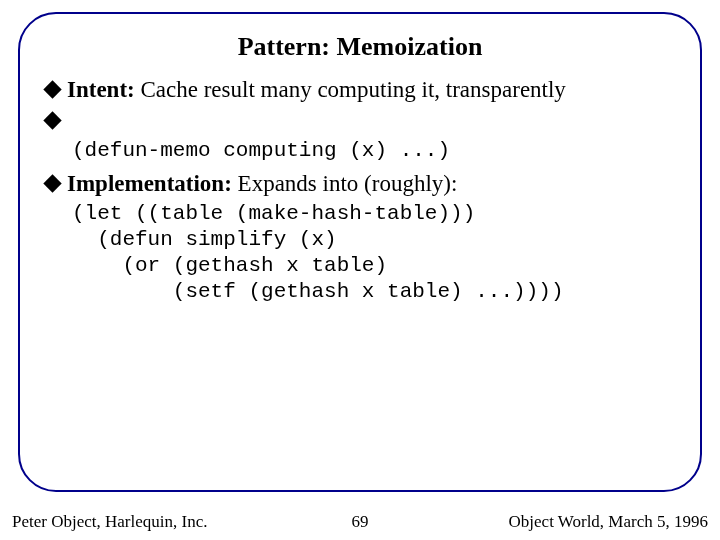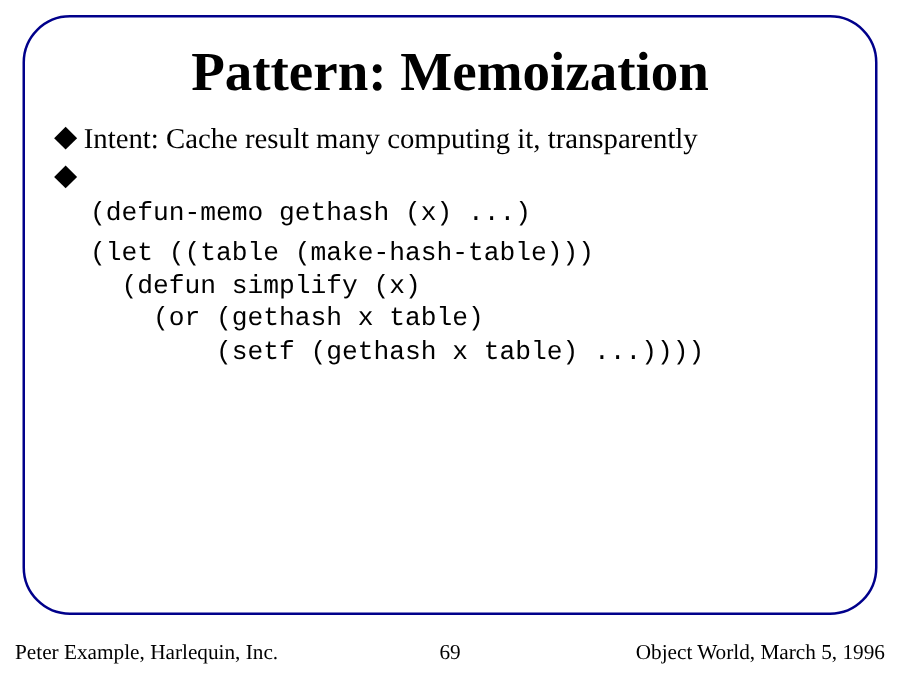--- a/index.html
+++ b/index.html
@@ -17,41 +17,41 @@
     left: 18px;
     top: 12px;
     width: 684px;
     height: 480px;
     border: 2.5px solid #00008b;
     border-radius: 38px;
     padding: 18px 26px 20px 26px;
   }
   .title {
     text-align: center;
-    font-size: 44px;
+    font-size: 26px;
     font-weight: bold;
     margin-bottom: 14px;
   }
   .item {
     font-size: 23px;
     line-height: 1.25;
     margin-bottom: 2px;
     padding-left: 26px;
     text-indent: -26px;
   }
   .diamond {
     display: inline-block;
     width: 13px;
     height: 13px;
     background: #000;
     transform: rotate(45deg);
     margin-right: 8px;
     vertical-align: 1px;
   }
-  .label { font-weight: normal; }
+  .label { font-weight: bold; }
   .code {
     font-family: "Courier New", Courier, monospace;
     font-size: 21px;
     white-space: pre;
     line-height: 1.25;
     margin: 2px 0 6px 26px;
   }
   .footer {
     position: absolute;
     left: 0;
@@ -71,26 +71,29 @@
 <div class="frame">
   <div class="title">Pattern: Memoization</div>
 
   <div class="item">
     <span class="diamond"></span><span class="label">Intent:</span><span> Cache result many computing it, transparently</span>
   </div>
 
   <div class="item">
     <span class="diamond"></span>
   </div>
-  <div class="code">(defun-memo gethash (x) ...)</div>
+  <div class="code">(defun-memo computing (x) ...)</div>
 
+  <div class="item">
+    <span class="diamond"></span><span class="label">Implementation:</span><span> Expands into (roughly):</span>
+  </div>
   <div class="code">(let ((table (make-hash-table)))
   (defun simplify (x)
     (or (gethash x table)
         (setf (gethash x table) ...))))</div>
 
 </div>
 
 <div class="footer">
-  <span>Peter Example, Harlequin, Inc.</span>
+  <span>Peter Object, Harlequin, Inc.</span>
   <span class="center">69</span>
   <span>Object World, March 5, 1996</span>
 </div>
 
 </body></html>

